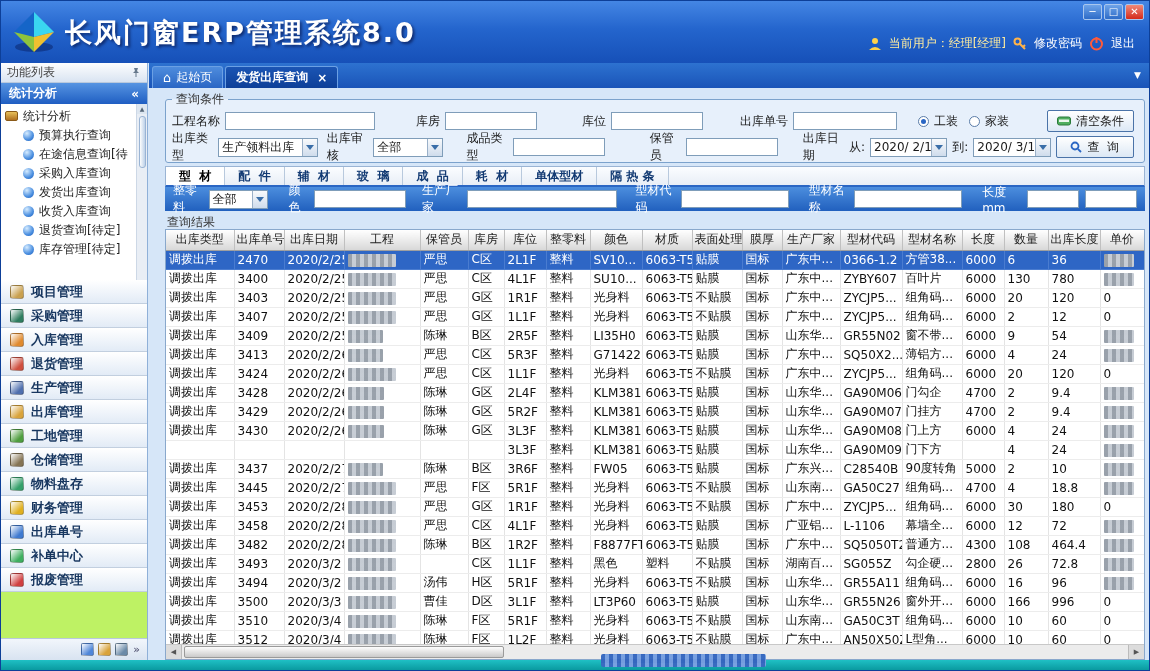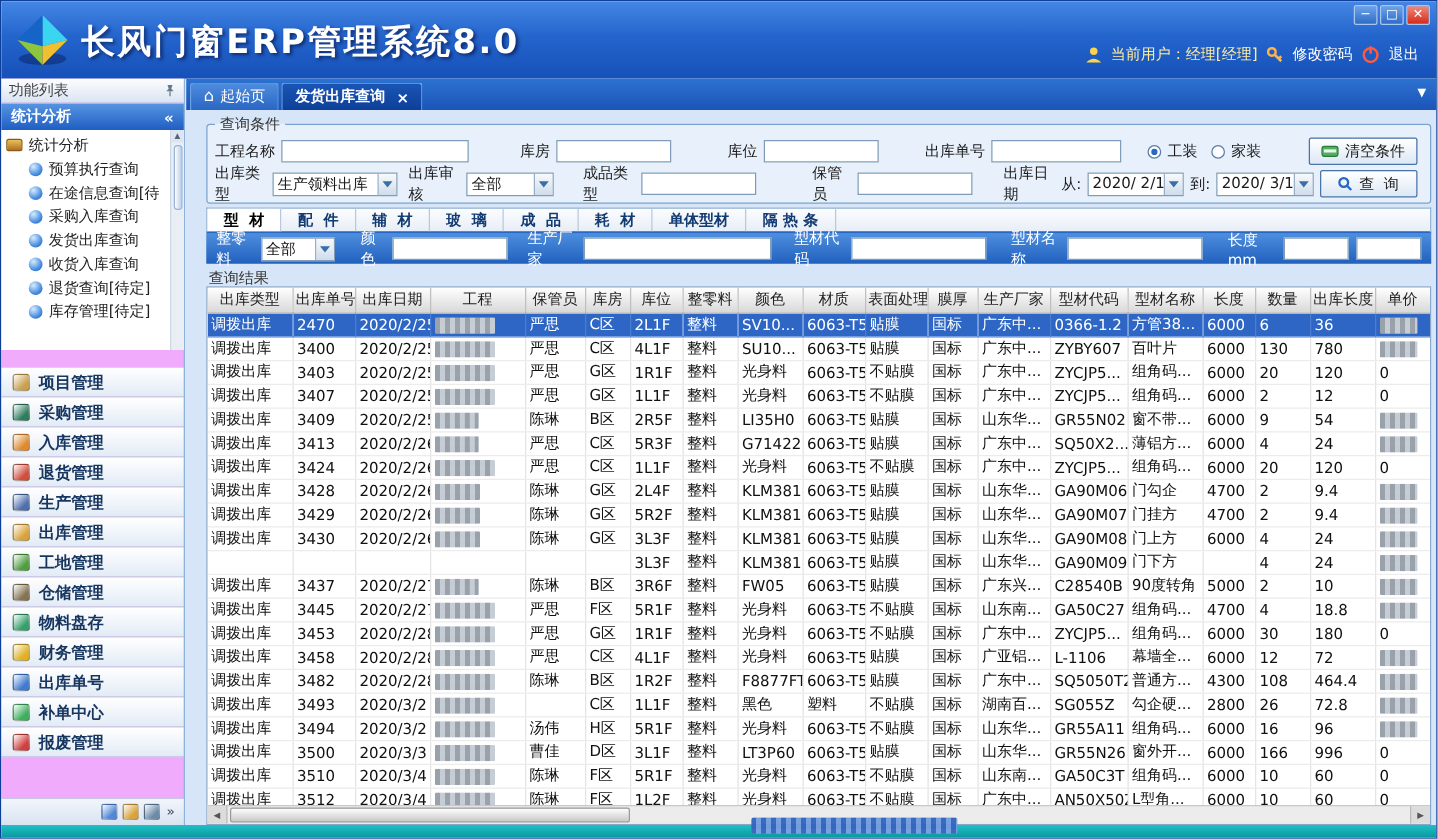--- a/index.html
+++ b/index.html
@@ -16,36 +16,36 @@
   .win-btn{width:19px;height:16px;border:1px solid #a8c6ee;border-radius:2px;color:#fff;
     font-size:10px;line-height:14px;text-align:center;background:linear-gradient(#6ea3e8,#2e6cc8);cursor:default;}
   .win-btn.close{background:linear-gradient(#f08a7a,#d42a1a);}
   .user-strip{position:absolute;right:14px;top:34px;display:flex;align-items:center;gap:7px;
     color:#fff;font-size:12px;}
   .user-strip .lbl{cursor:default;}
   .user-name{color:#ffec9e;}
 
   
   .sidebar{position:absolute;left:0;top:62px;width:147px;bottom:10px;display:flex;flex-direction:column;
-    background:#f0abfc;border-right:1px solid #8fb0d8;}
+    background:#bef264;border-right:1px solid #8fb0d8;}
   .sb-title{height:20px;background:linear-gradient(#fdfdfe,#d9e4f2);border-bottom:1px solid #b9c9dd;
     font-size:12px;color:#444;display:flex;align-items:center;justify-content:space-between;padding:0 6px;}
   .sb-panel-h{height:21px;background:linear-gradient(#5694e2,#1f5ec2);color:#fff;font-weight:bold;
     font-size:12px;display:flex;align-items:center;justify-content:space-between;padding:0 8px;}
   .tree{height:176px;background:#fff;position:relative;overflow:hidden;font-size:12px;padding:2px 12px 0 4px;}
   .tree-root{display:flex;align-items:center;gap:5px;height:20px;color:#222;}
   .tool{width:13px;height:10px;background:linear-gradient(#e8c05a,#b07020);border:1px solid #8a5a18;border-radius:2px;}
   .tree-item{display:flex;align-items:center;gap:5px;height:19px;padding-left:18px;color:#222;cursor:default;}
   .orb{width:11px;height:11px;border-radius:50%;flex:none;
     background:radial-gradient(circle at 35% 30%,#d6ecff,#4b8fe0 60%,#1a5ab8);}
   .tree-scroll{position:absolute;right:0;top:0;bottom:0;width:11px;background:#e9eef5;border-left:1px solid #cdd8e6;
     display:flex;flex-direction:column;align-items:center;font-size:6px;color:#567;}
   .ts-btn{height:10px;width:100%;text-align:center;line-height:10px;background:#dde6f0;}
   .ts-thumb{width:7px;height:52px;background:linear-gradient(90deg,#fdfdfd,#bcd0e8);border:1px solid #9ab4d4;border-radius:3px;margin-top:2px;}
-  .menu-list{flex:1;overflow:hidden;margin-top:14px;}
+  .menu-list{flex:1;overflow:hidden;}
   .menu-item{height:24px;display:flex;align-items:center;gap:7px;padding:0 9px;
     background:linear-gradient(#ffffff,#e2ebf6);border-bottom:1px solid #c2cfdf;
     font-size:13px;font-weight:bold;color:#17365f;cursor:default;}
   .mi{width:14px;height:14px;border-radius:3px;border:1px solid rgba(0,0,0,.25);flex:none;}
   .sb-bottom{height:22px;background:linear-gradient(#f2f6fb,#d8e3f1);border-top:1px solid #b9c9dd;
     display:flex;align-items:center;justify-content:flex-end;gap:5px;padding:0 7px;font-size:11px;color:#446;}
   .bi{width:13px;height:13px;border-radius:2px;border:1px solid rgba(0,0,0,.25);}
 
   
   .main{position:absolute;left:148px;top:62px;right:0;bottom:10px;display:flex;flex-direction:column;background:#d6e6f8;}
@@ -57,21 +57,21 @@
   .tab.active{background:linear-gradient(#1b55b4,#0d3f98);font-weight:bold;}
   .home-ic{font-size:13px;line-height:12px;}
   .tab-close{margin-left:4px;font-size:12px;line-height:10px;}
   .tab-caret{position:absolute;right:8px;top:7px;color:#fff;font-size:9px;}
 
   .content{flex:1;display:flex;flex-direction:column;padding:3px 4px 0 16px;overflow:hidden;}
   fieldset.query{border:1px solid #7ba2cc;border-radius:3px;margin:0;padding:0 6px 4px 6px;background:#e7f0fb;height:72px;flex:none;}
   fieldset.query legend{font-size:12px;color:#333;padding:0 4px;}
   .q-row{display:flex;align-items:center;height:26px;column-gap:5px;font-size:12px;color:#1a1a1a;}
   .ti{height:18px;border:1px solid #7f9db9;background:#fff;font-size:12px;padding:0 3px;}
-  .dd{height:19px;border:1px solid #7f9db9;background:#fff;display:flex;
+  .dd{height:19px;border:1px solid #7f9db9;background:#fff;display:flex;align-items:center;
     font-size:12px;position:relative;padding:0 18px 0 3px;white-space:nowrap;overflow:hidden;}
   .dd-btn{position:absolute;right:0;top:0;bottom:0;width:15px;border-left:1px solid #9ab0c8;
     background:linear-gradient(#f8fafc,#cfdcec);display:flex;align-items:center;justify-content:center;}
   .dd-btn::after{content:'';border:4px solid transparent;border-top:5px solid #3a6ea8;margin-top:5px;}
   .radio{width:11px;height:11px;border:1px solid #5a7ca8;border-radius:50%;background:#fff;position:relative;flex:none;}
   .radio.sel::after{content:'';position:absolute;inset:2px;background:#2a66c4;border-radius:50%;}
   .btn{height:22px;border:1px solid #4a73a8;background:linear-gradient(#ffffff,#dce8f5);border-radius:2px;
     font-size:12px;color:#1a1a1a;display:flex;align-items:center;gap:5px;padding:0 9px;cursor:default;}
 
   .mtabs{height:21px;display:flex;background:linear-gradient(#fbfdff,#e8eef6);border:1px solid #9ab4d4;

